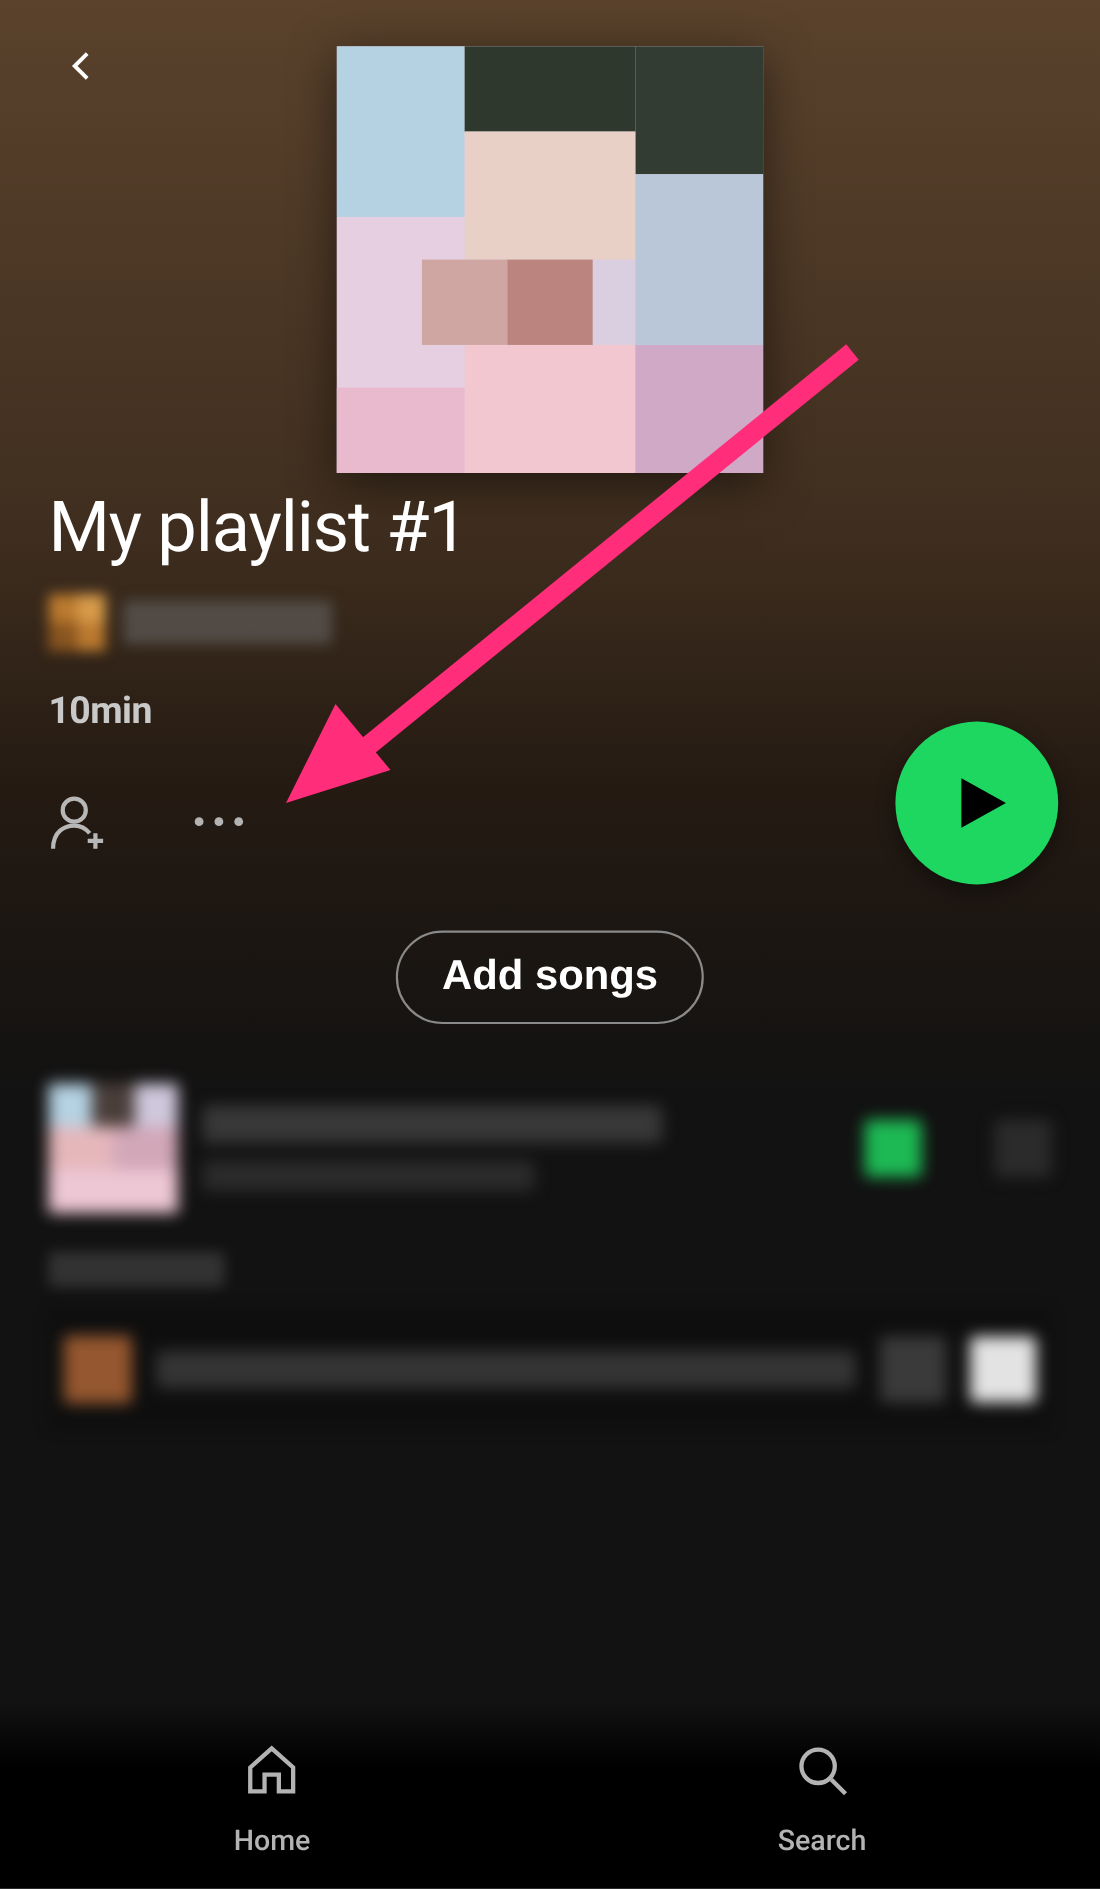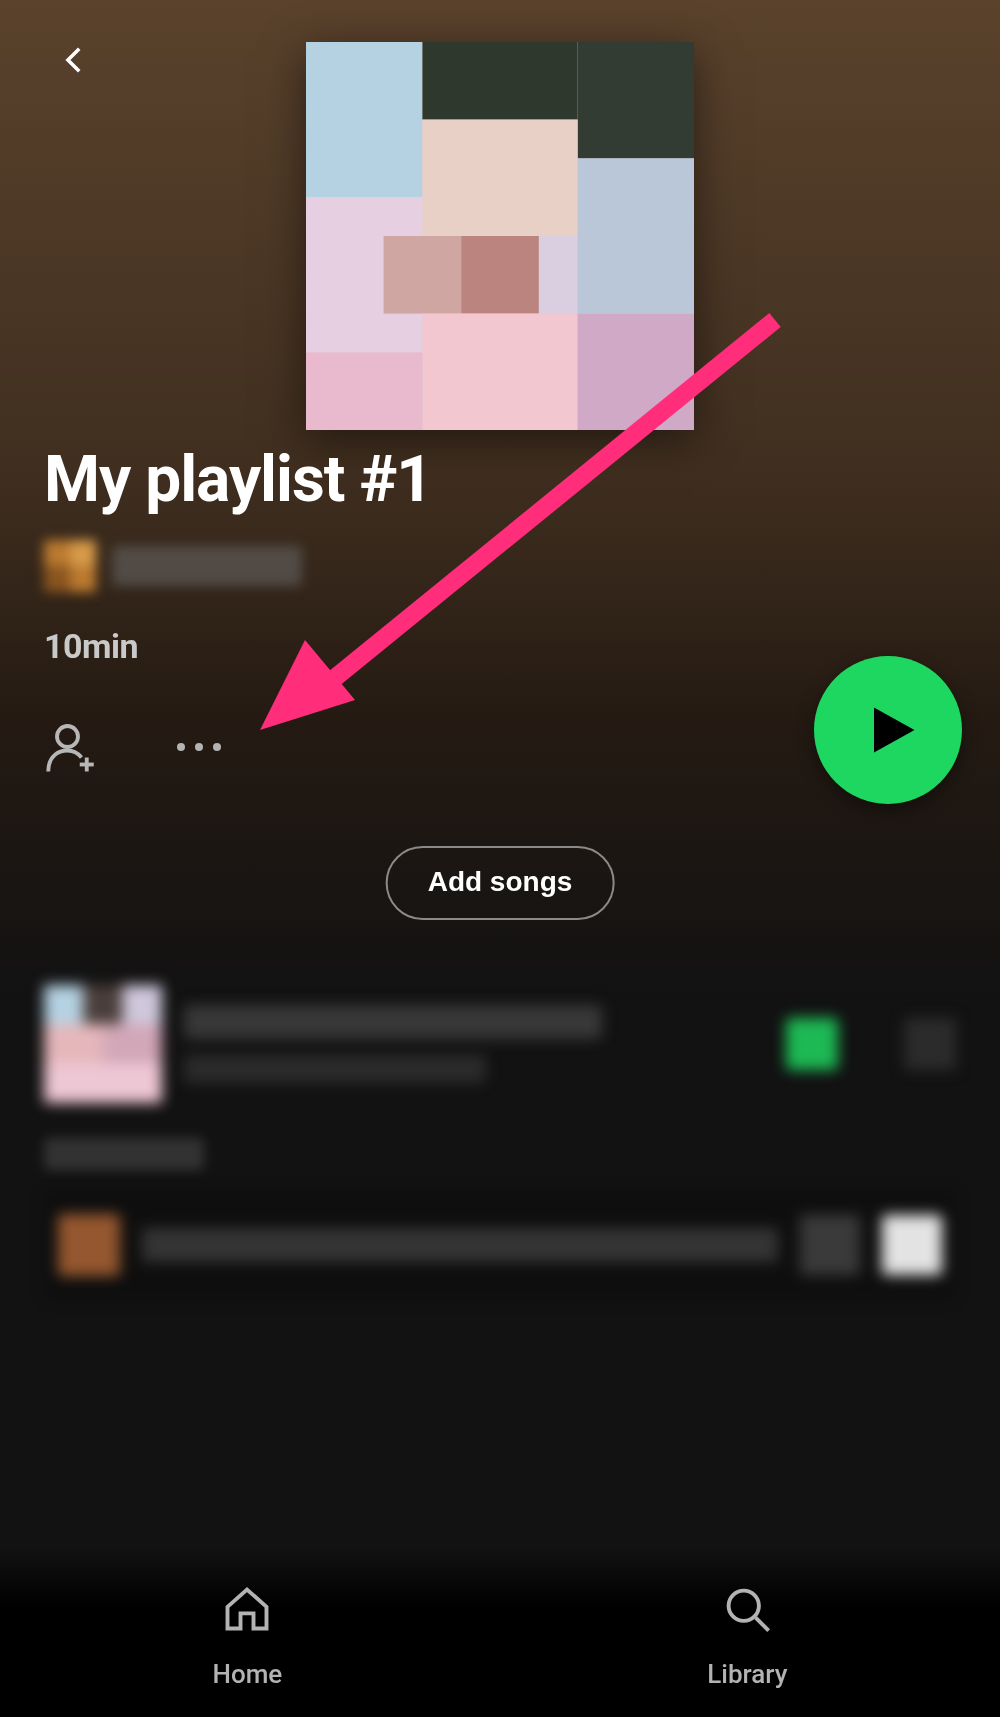--- a/index.html
+++ b/index.html
@@ -29,21 +29,21 @@
   }
   .pix {
     width:100%; height:100%; display:block;
     image-rendering: pixelated;
   }
 
   .title {
     position:absolute;
     top: 442px; left: 44px;
     font-size: 64px;
-    font-weight: 700;
+    font-weight: 400;
     letter-spacing: -1px;
   }
 
   .owner-row {
     position:absolute;
     top: 540px; left: 44px;
     display:flex; align-items:center; gap:16px;
     filter: blur(6px);
   }
   .owner-avatar { width:52px; height:52px; }
@@ -87,21 +87,21 @@
     box-shadow: 0 6px 18px rgba(0,0,0,.4);
   }
   .play-btn svg { width:54px; height:54px; fill:#000; margin-left:8px;}
 
   .add-songs {
     position:absolute;
     top: 846px; left:50%; transform:translateX(-50%);
     padding: 18px 40px 20px;
     border: 2px solid #8a8a8a;
     border-radius: 999px;
-    font-size: 28px;
+    font-size: 38px;
     font-weight: 700;
     color:#fff;
     background:transparent;
     cursor:pointer;
   }
 
   
   .tracks {
     position:absolute; top: 980px; left: 44px; right: 44px;
   }
@@ -265,15 +265,15 @@
     <svg viewBox="0 0 24 24" fill="none" stroke="currentColor" stroke-width="1.8">
       <path d="M3 11 L12 3 L21 11 V21 H15 V14 H9 V21 H3 Z"></path>
     </svg>
     <span class="nav-label">Home</span>
   </div>
   <div class="nav-item">
     <svg viewBox="0 0 24 24" fill="none" stroke="currentColor" stroke-width="1.8">
       <circle cx="10.5" cy="10.5" r="7"></circle>
       <line x1="16" y1="16" x2="22" y2="22"></line>
     </svg>
-    <span class="nav-label">Library</span>
+    <span class="nav-label">Search</span>
   </div>
 </div>
 
 </body></html>

